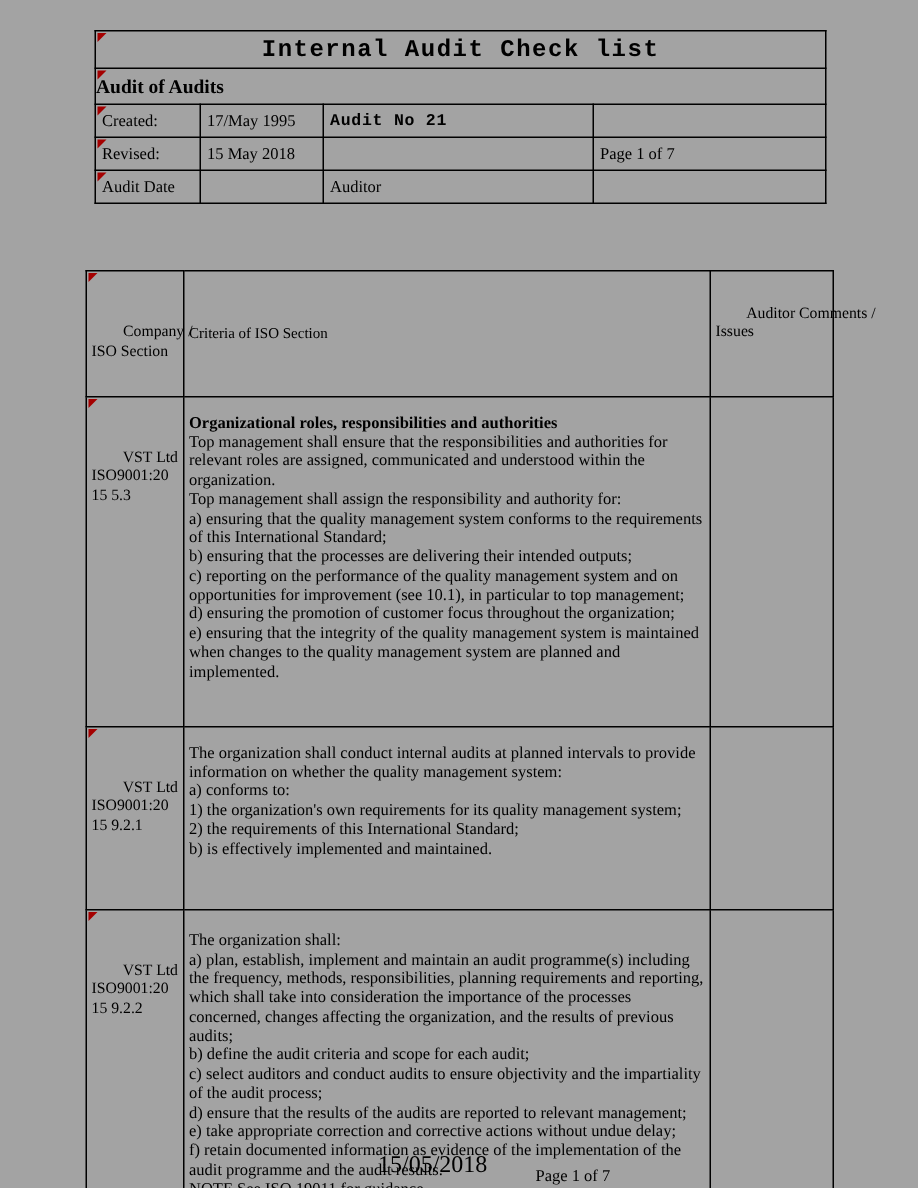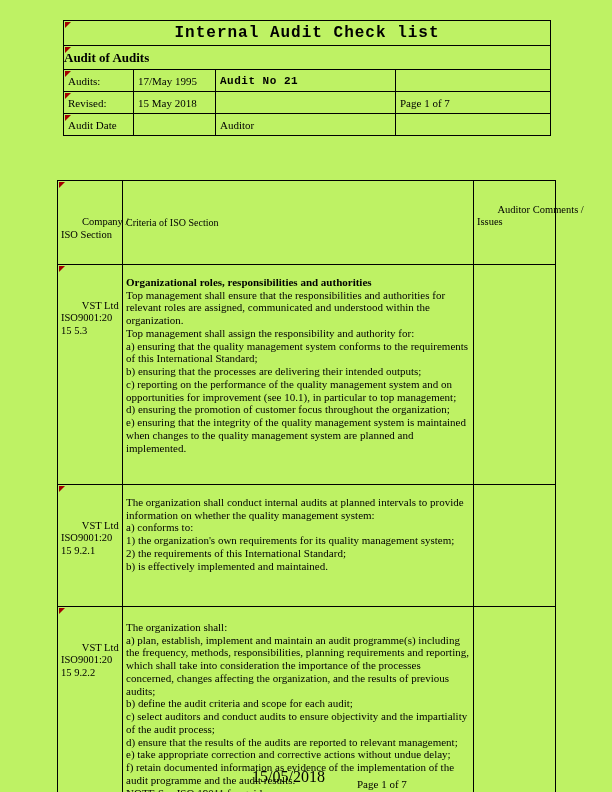--- a/index.html
+++ b/index.html
@@ -1,18 +1,18 @@
 <!DOCTYPE html>
 <html><head>
 <meta charset="utf-8">
 <style>
   * { margin:0; padding:0; box-sizing:border-box; }
   html,body { background:#ffffff; }
   .page {
-    position:relative; width:612px; height:792px; background:#bef264;
+    position:relative; width:612px; height:792px; background:#a3a3a3;
     font-family:"Liberation Serif", serif; color:#000; overflow:hidden;
   }
   table { border-collapse:collapse; table-layout:fixed; }
   td { border:1px solid #000; vertical-align:top; }
   .rel { position:relative; }
   .marker {
     position:absolute; top:1px; left:1px; width:0; height:0;
     border-top:6px solid #a40000; border-right:6px solid transparent;
   }
 
@@ -69,21 +69,21 @@
     </tr>
     <tr>
       <td colspan="4" class="subtitle-cell rel">
         <span class="marker"></span>
         <span>Audit of Audits</span>
       </td>
     </tr>
     <tr class="info-row">
       <td class="rel">
         <span class="marker"></span>
-        <span>Audits:</span>
+        <span>Created:</span>
       </td>
       <td>
         <span>17/May 1995</span>
       </td>
       <td class="mono-bold">
         <span>Audit No 21</span>
       </td>
       <td></td>
     </tr>
     <tr class="info-row">

